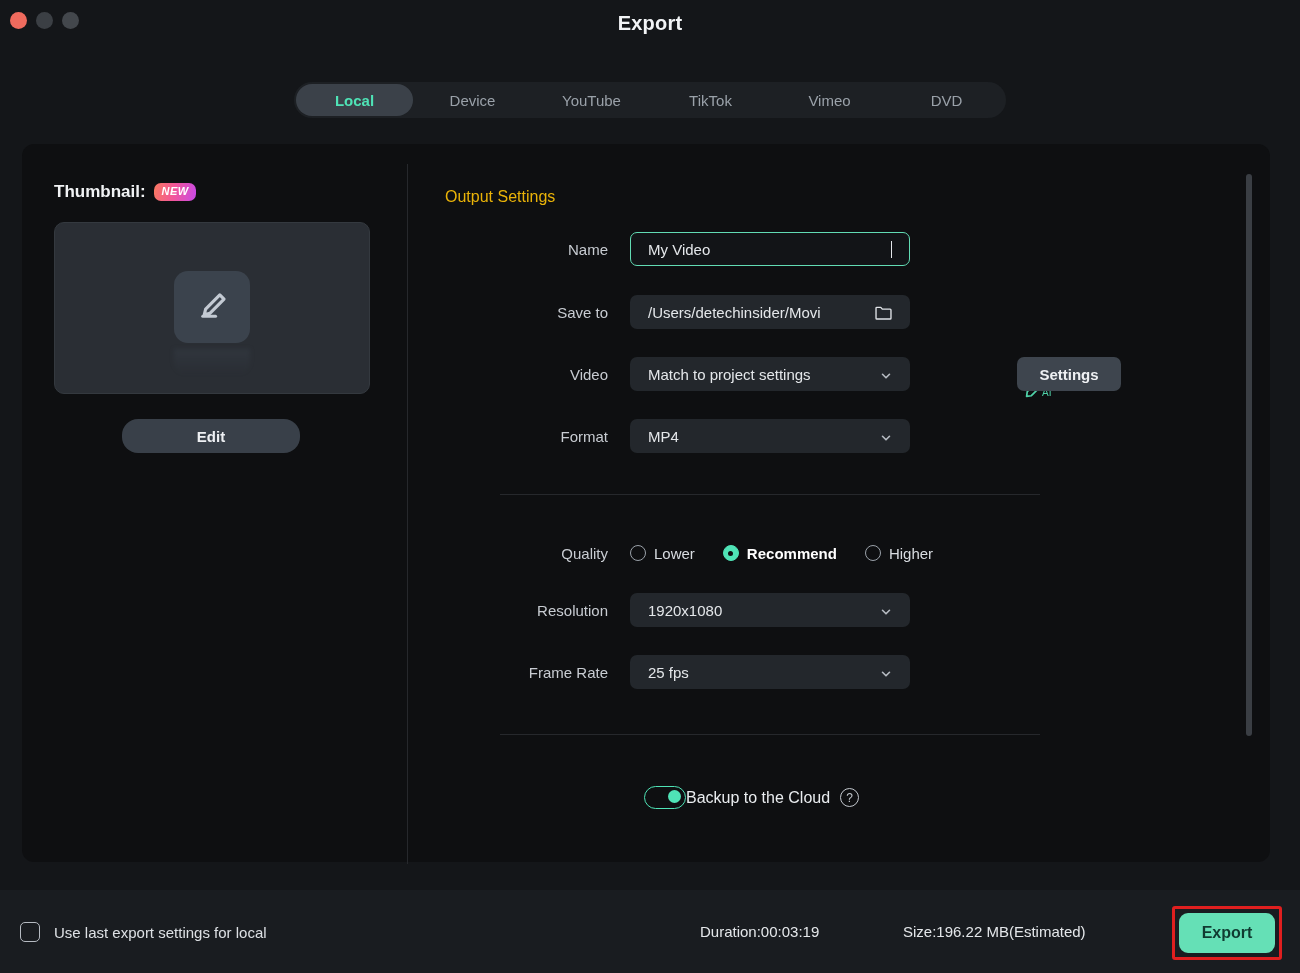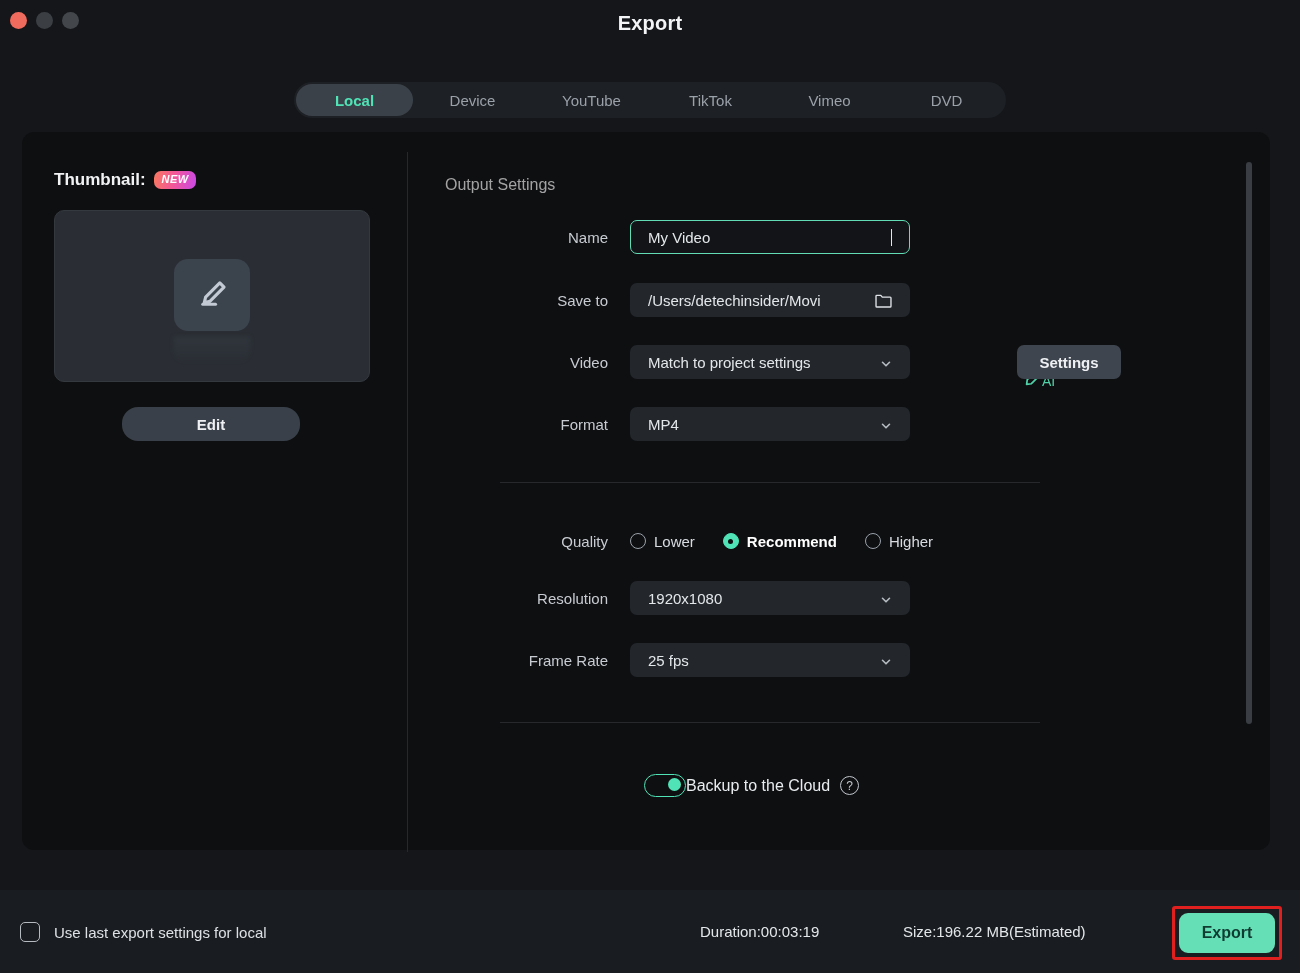--- a/index.html
+++ b/index.html
@@ -86,21 +86,21 @@
   .tab:nth-child(6) { width: 115px; }
   .tab.active {
     background: #3b4149;
     color: #4fe3b6;
     font-weight: bold;
   }
 
   
   .panel {
     position: absolute;
-    top: 132px;
+    top: 144px;
     left: 22px;
     width: 1248px;
     height: 718px;
     background: #0e0f11;
     border-radius: 12px;
   }
 
   .v-divider {
     position: absolute;
     top: 20px;
@@ -204,21 +204,21 @@
     font-family: "Liberation Sans", sans-serif;
     cursor: pointer;
   }
 
   
   .out-title {
     position: absolute;
     top: 44px;
     left: 423px;
     font-size: 16px;
-    color: #a3a3a3;
+    color: #eab308;
   }
 
   .row {
     position: absolute;
     left: 423px;
     width: 700px;
     height: 34px;
     display: flex;
     align-items: center;
   }
@@ -489,21 +489,21 @@
     <div class="row-label">Name</div>
     <div class="field focused">
       <span class="val" placeholder="My Video">My Video</span>
         <span class="caret"></span>
     </div>
   </div>
   <div class="ai-ico" style="top:232px;">
     <svg width="23" height="23" viewBox="0 0 24 24" fill="none" stroke="#4fd1a8" stroke-width="1.8" stroke-linecap="round" stroke-linejoin="round">
       <path d="M16.5 3.2l4.3 4.3-11 11-5 .7.7-5z"></path>
     </svg>
-    <span style="font-size:14px;color:#4fd1a8;margin-left:-3px;margin-top:7px;">AI</span>
+    <span style="font-size:10px;color:#4fd1a8;margin-left:-3px;margin-top:7px;">AI</span>
   </div>
 
   <div class="row" style="top:151px;">
     <div class="row-label">Save to</div>
     <div class="field">
       <span class="val">/Users/detechinsider/Movi</span>
       <span class="folder-ico">
         <svg width="17" height="15" viewBox="0 0 20 17" fill="none" stroke="#e0e3e7" stroke-width="1.6" stroke-linejoin="round">
           <path d="M1.2 15.2V3.4a1 1 0 011-1h4.6l1.8 2.2h9.2a1 1 0 011 1v9.6a1 1 0 01-1 1H2.2a1 1 0 01-1-1z"></path>
         </svg>

